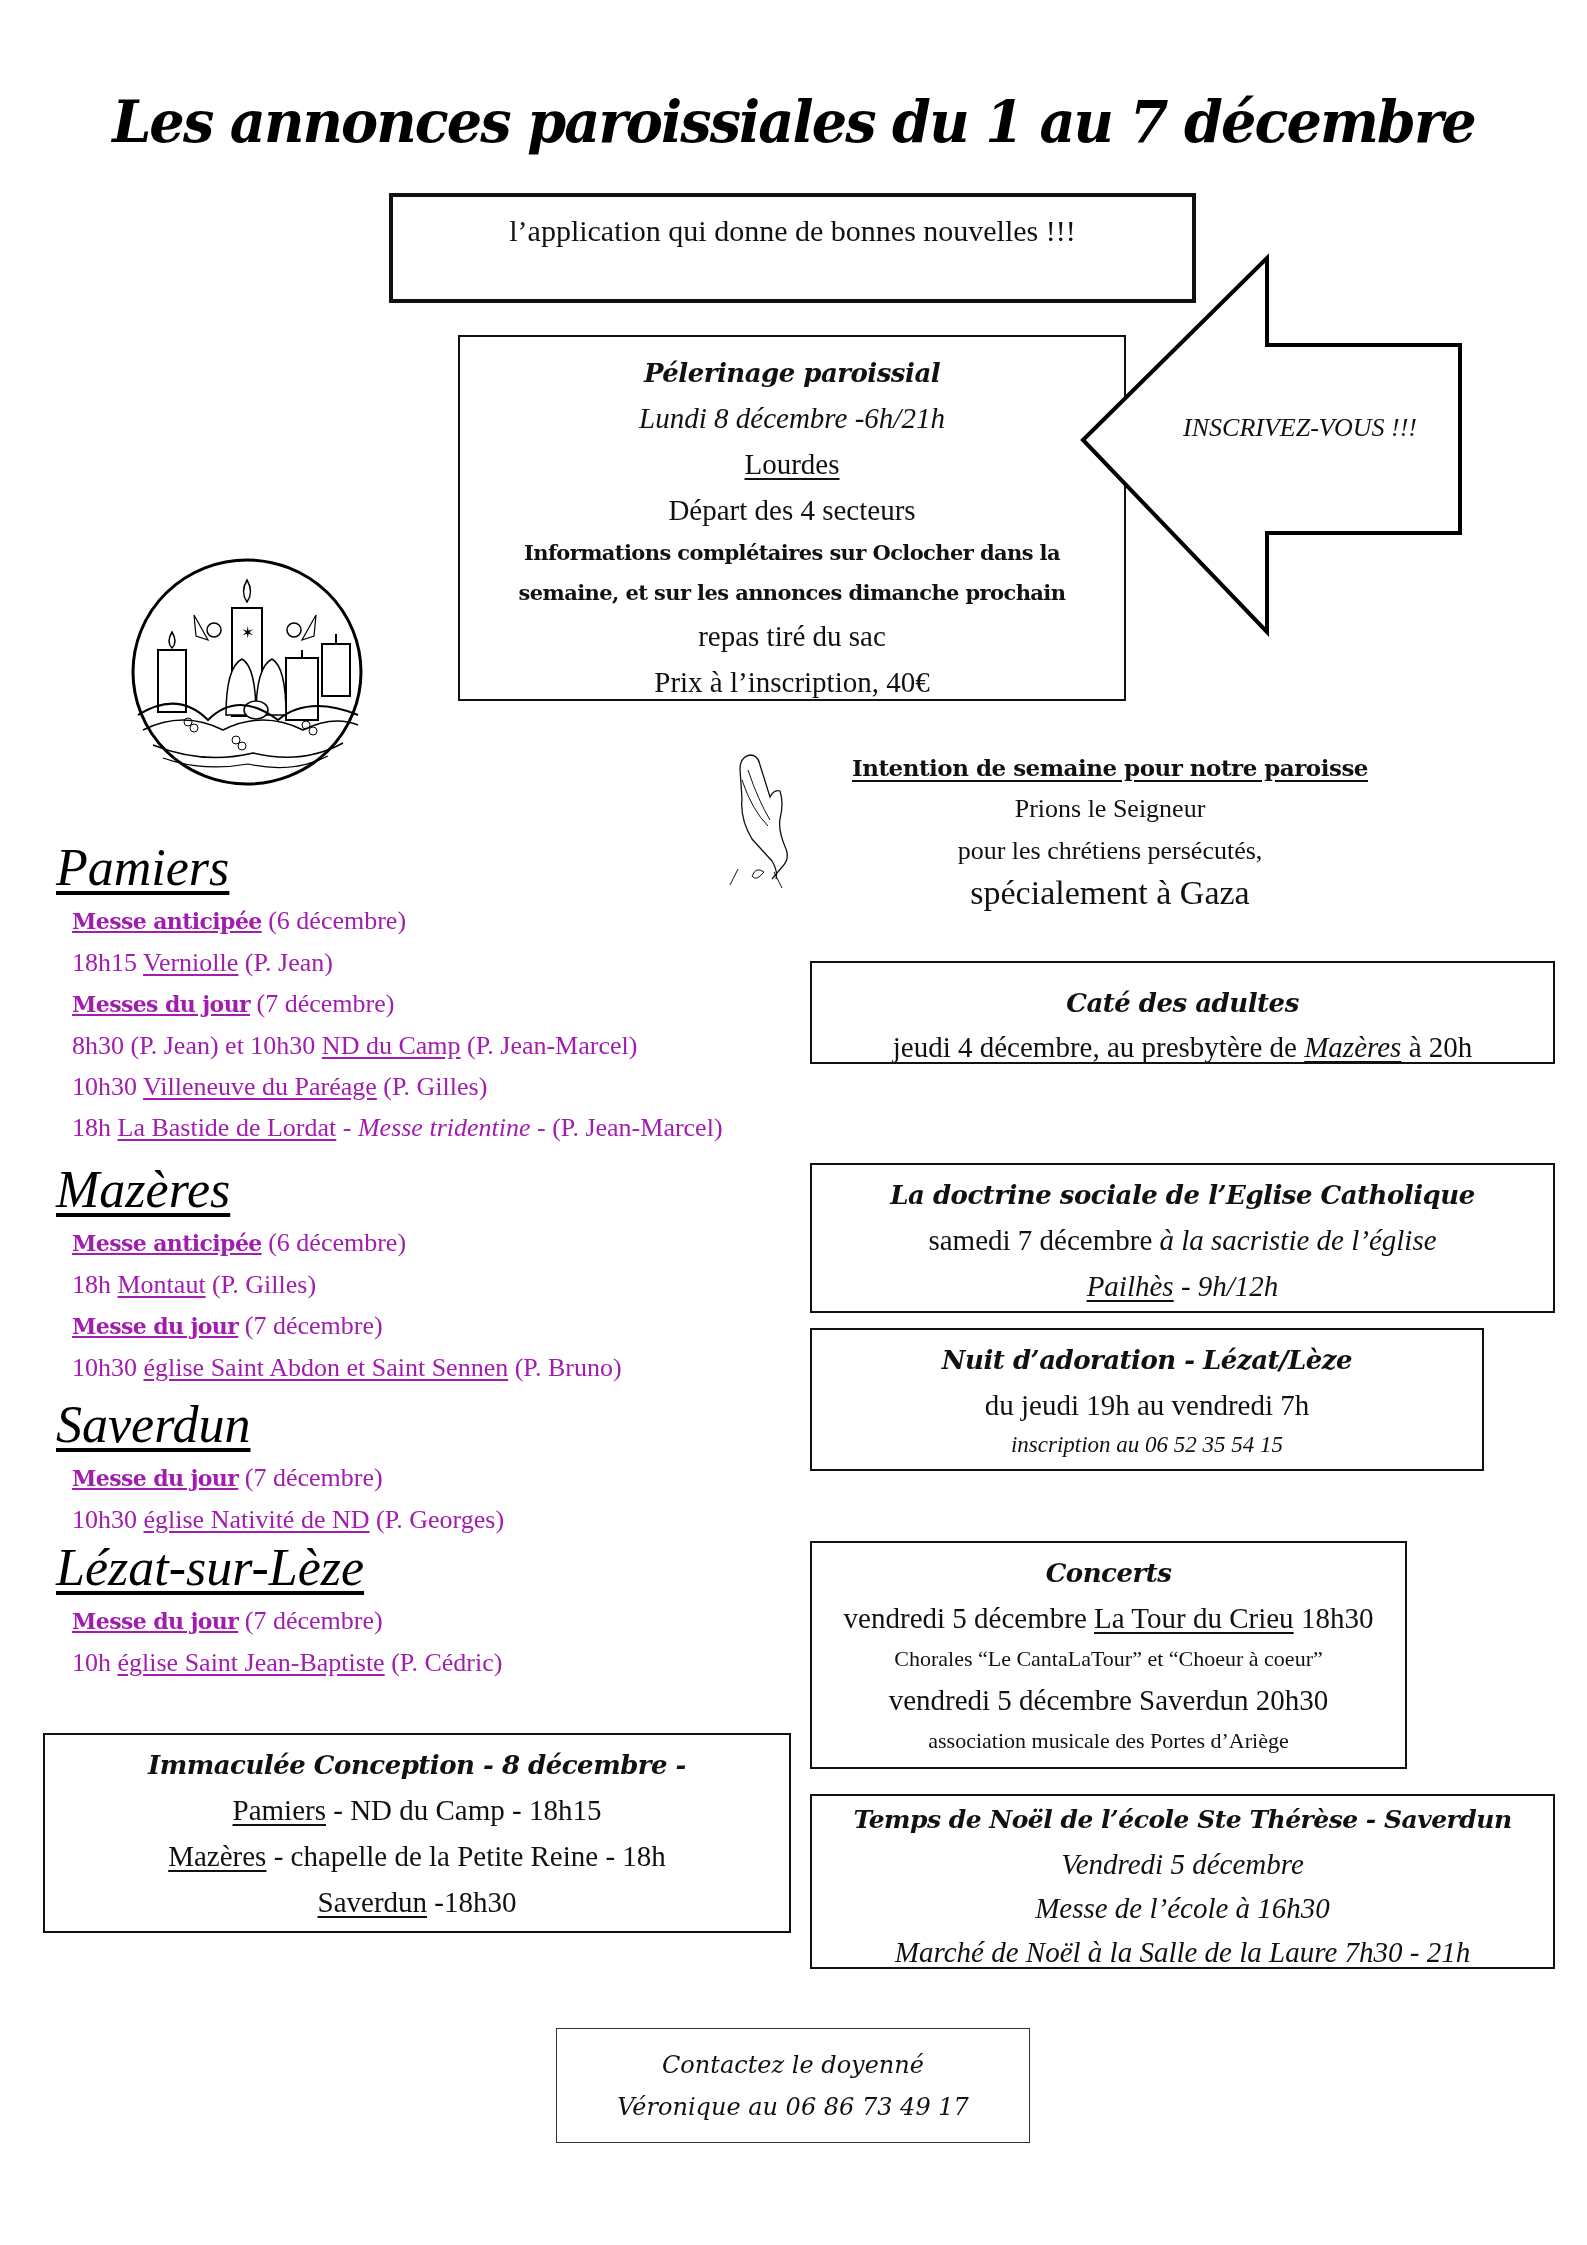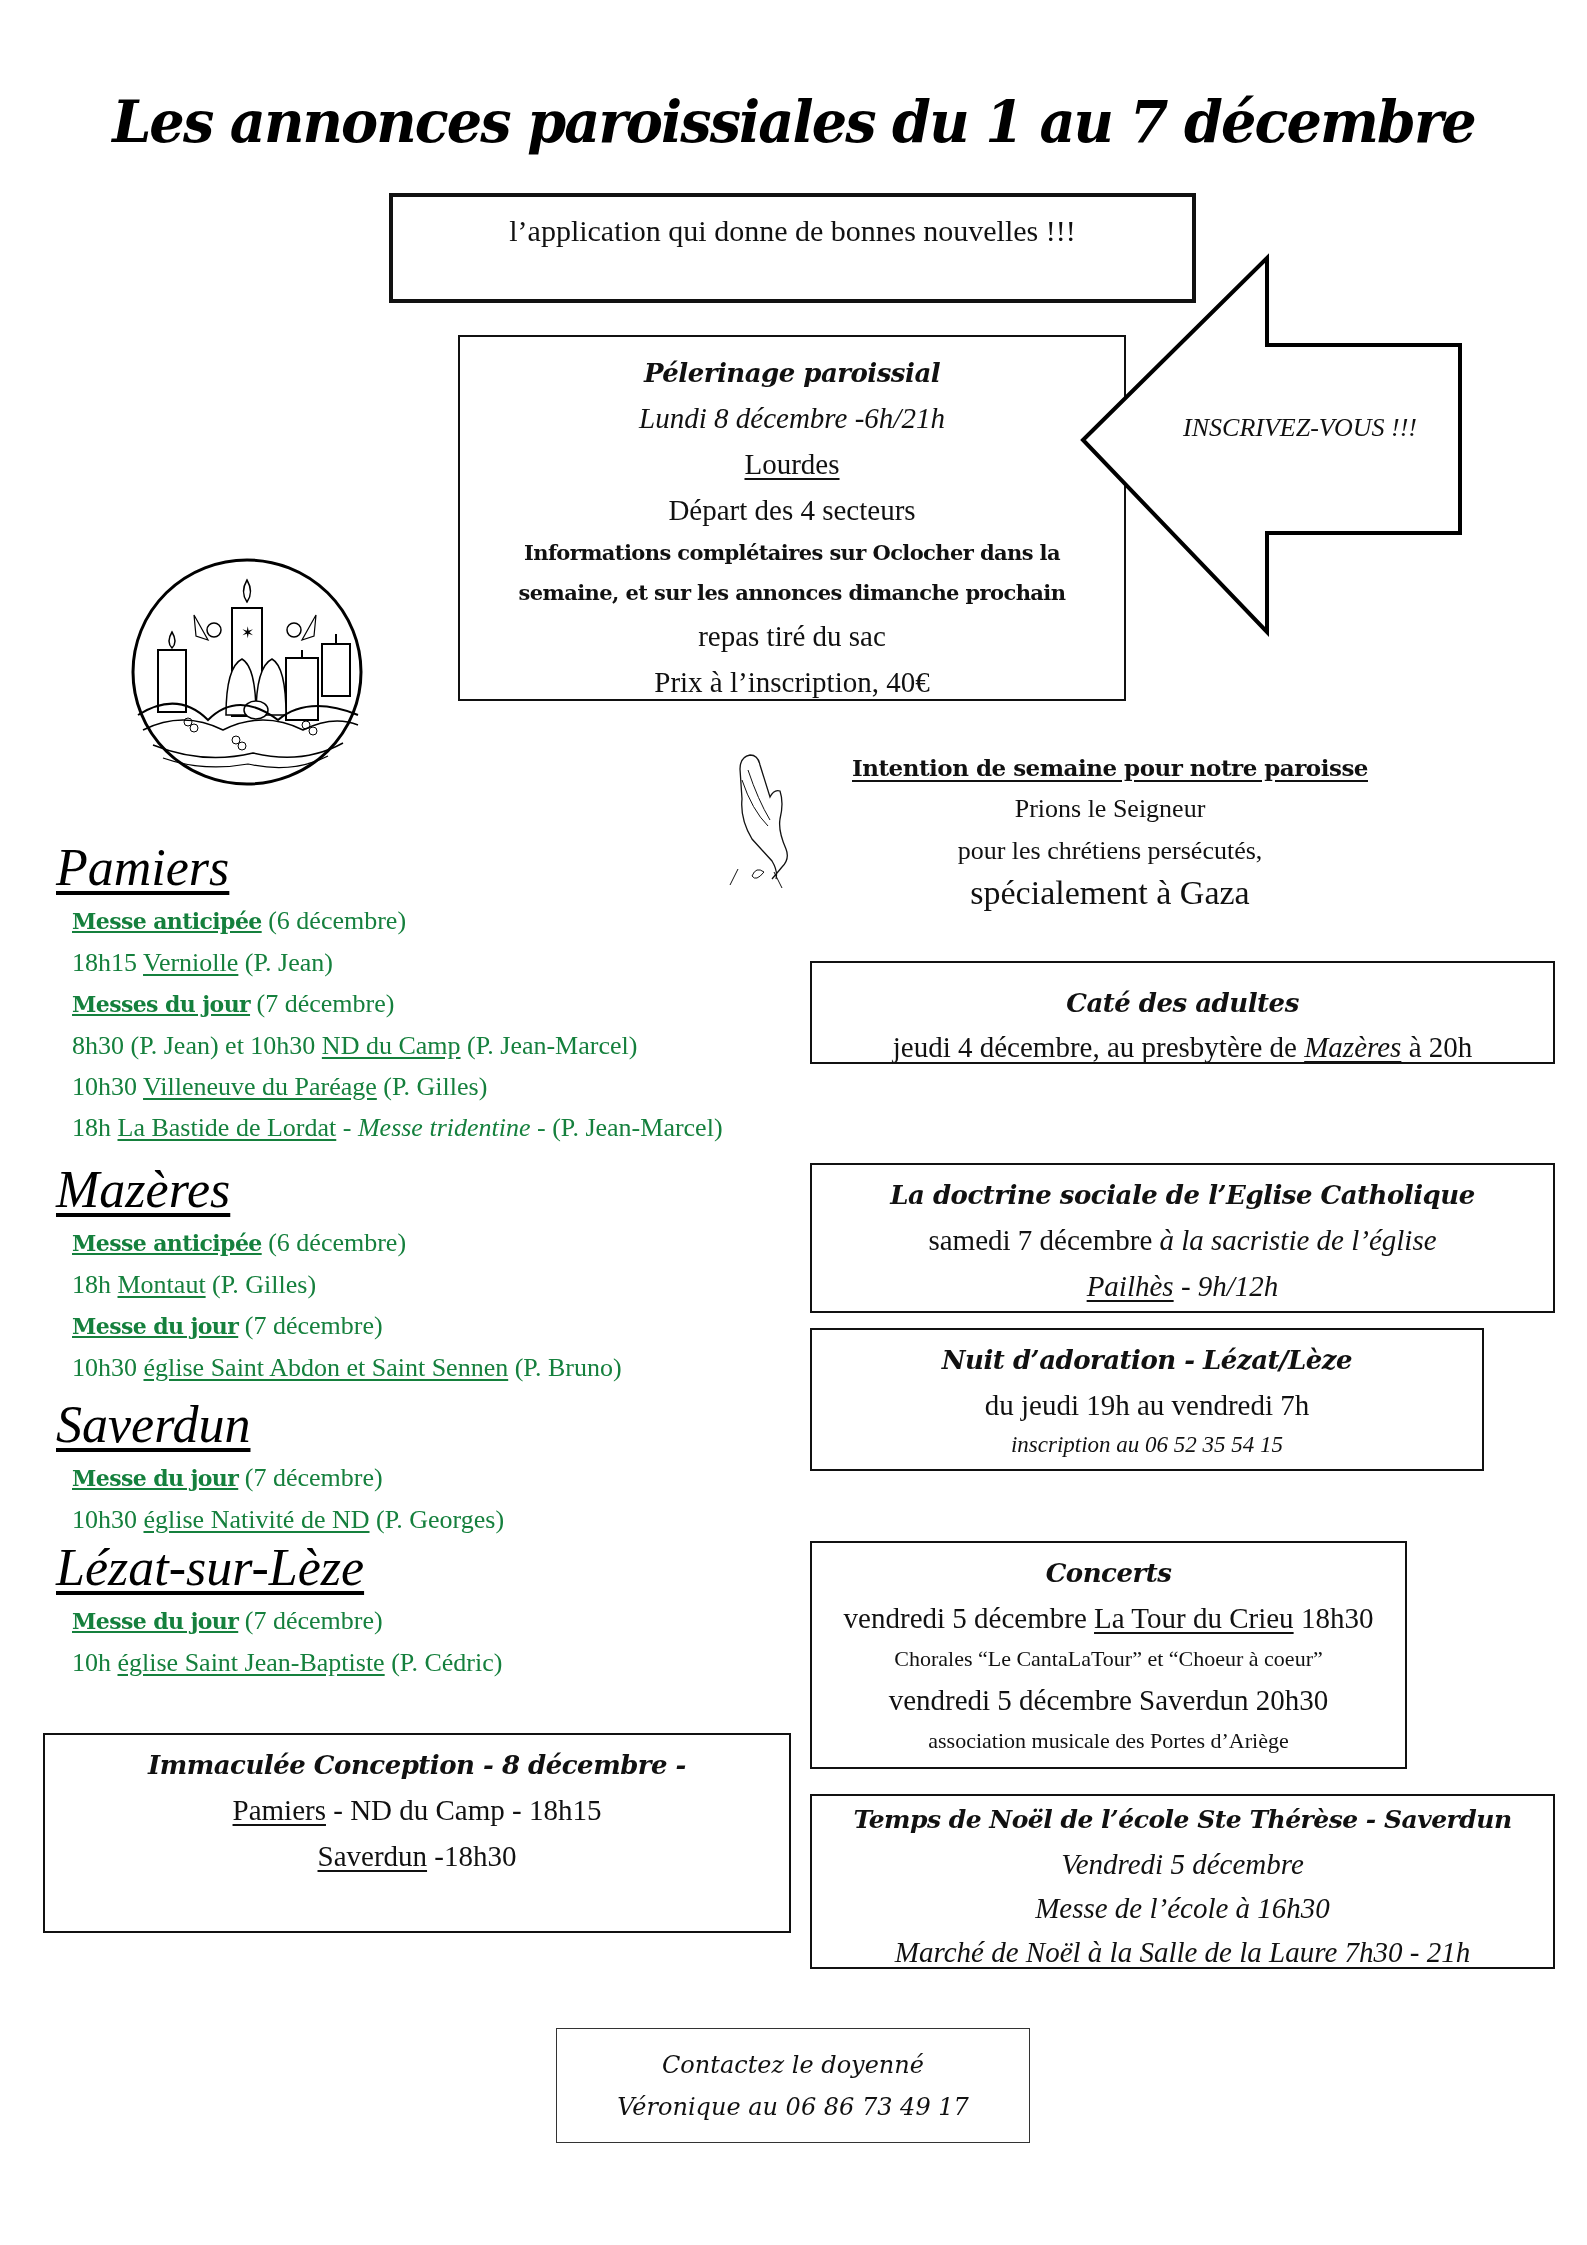--- a/index.html
+++ b/index.html
@@ -9,21 +9,21 @@
   .box { position:absolute; border:2px solid #111; background:#fff; text-align:center; box-sizing:border-box; }
   .box.thick { border-width:4px; }
   .box.thin { border:1.5px solid #333; }
   .center { text-align:center; }
   .bold { font-weight:bold; }
   .ital { font-style:italic; }
   .u { text-decoration:underline; text-underline-offset:4px; }
   .hsmall { font-family:"Liberation Serif", serif; }
   .head { font-family:"DejaVu Serif", serif; font-weight:bold; font-style:italic; font-size:26px; letter-spacing:-0.5px; }
   .city { position:absolute; left:56px; font-family:"Liberation Serif", serif; font-style:italic; font-size:52px; text-decoration:underline; text-decoration-thickness:4px; text-underline-offset:6px; color:#000; }
-  .mass { position:absolute; left:72px; font-family:"Liberation Serif", serif; font-size:26px; line-height:41px; color:#15803d; }
+  .mass { position:absolute; left:72px; font-family:"Liberation Serif", serif; font-size:26px; line-height:41px; color:#a21caf; }
   .mass .lbl { font-weight:bold; text-decoration:underline; font-family:"DejaVu Serif", serif; font-size:22px; letter-spacing:-0.6px; }
   .mass .lnk { text-decoration:underline; text-underline-offset:3px; }
   svg { display:block; }
 </style>
 </head>
 <body>
 
 <div class="abs title">Les annonces paroissiales du 1 au 7 décembre</div>
 
 <div class="box thick" style="left:389px; top:193px; width:807px; height:110px; padding-top:14px;">
@@ -156,19 +156,20 @@
 <div class="box" style="left:810px; top:1794px; width:745px; height:175px; padding-top:2px;">
   <div class="head" style="line-height:44px; font-size:25px;">Temps de Noël de l’école Ste Thérèse - Saverdun</div>
   <div class="hsmall ital" style="font-size:29px; line-height:44px;">Vendredi 5 décembre</div>
   <div class="hsmall ital" style="font-size:29px; line-height:44px;">Messe de l’école à 16h30</div>
   <div class="hsmall ital" style="font-size:29px; line-height:44px;">Marché de Noël à la Salle de la Laure 7h30 - 21h</div>
 </div>
 
 <div class="box" style="left:43px; top:1733px; width:748px; height:200px; padding-top:8px;">
   <div class="head" style="line-height:44px;">Immaculée Conception - 8 décembre -</div>
   <div class="hsmall" style="font-size:29px; line-height:46px;"><span class="u">Pamiers</span><span> - ND du Camp - 18h15</span></div>
+  <div class="hsmall" style="font-size:29px; line-height:46px;"><span class="u">Mazères</span><span> - chapelle de la Petite Reine - 18h</span></div>
   <div class="hsmall" style="font-size:29px; line-height:46px;"><span class="u">Saverdun</span><span> -18h30</span></div>
 </div>
 
 <div class="box thin" style="left:556px; top:2028px; width:474px; height:115px; padding-top:14px;">
   <div class="ital" style="font-size:24px; line-height:44px;">Contactez le doyenné</div>
   <div class="ital" style="font-size:24px; line-height:40px;">Véronique au 06 86 73 49 17</div>
 </div>
 
 </body></html>

